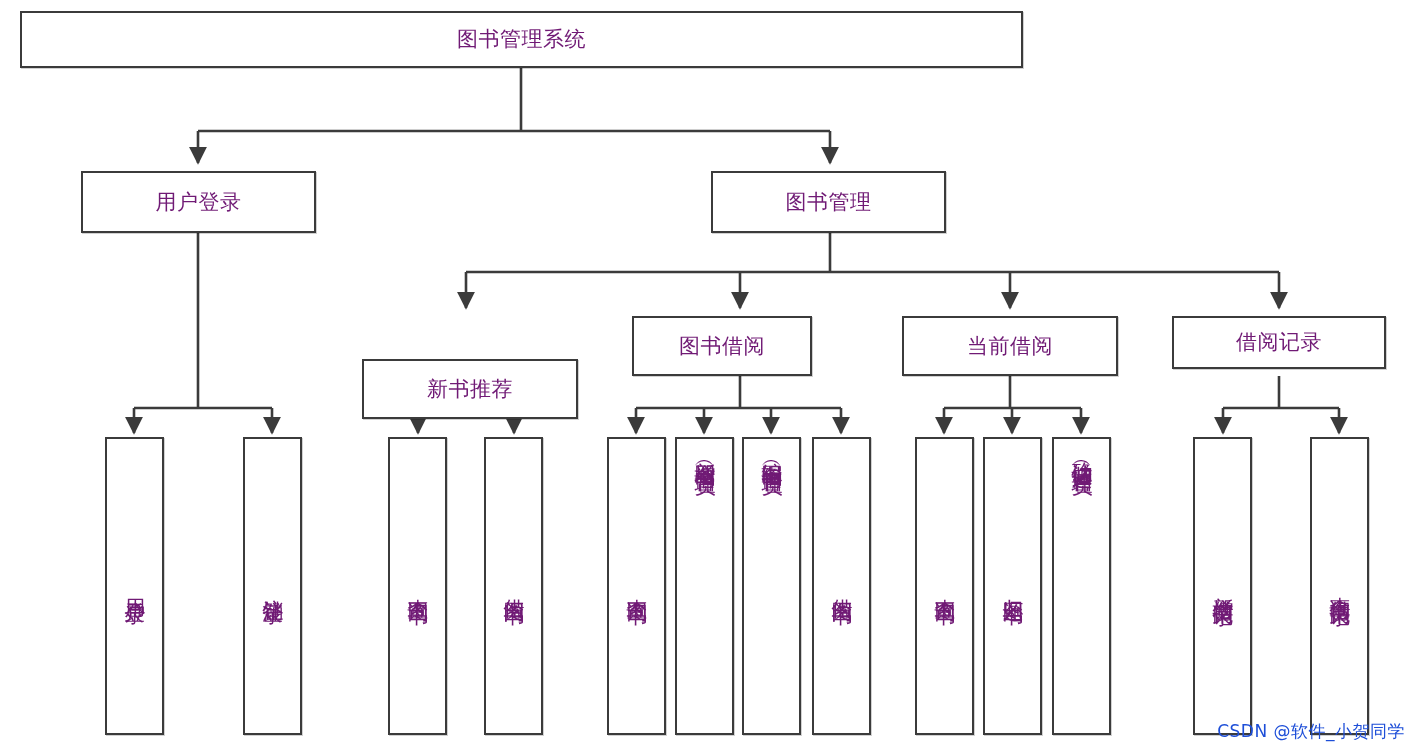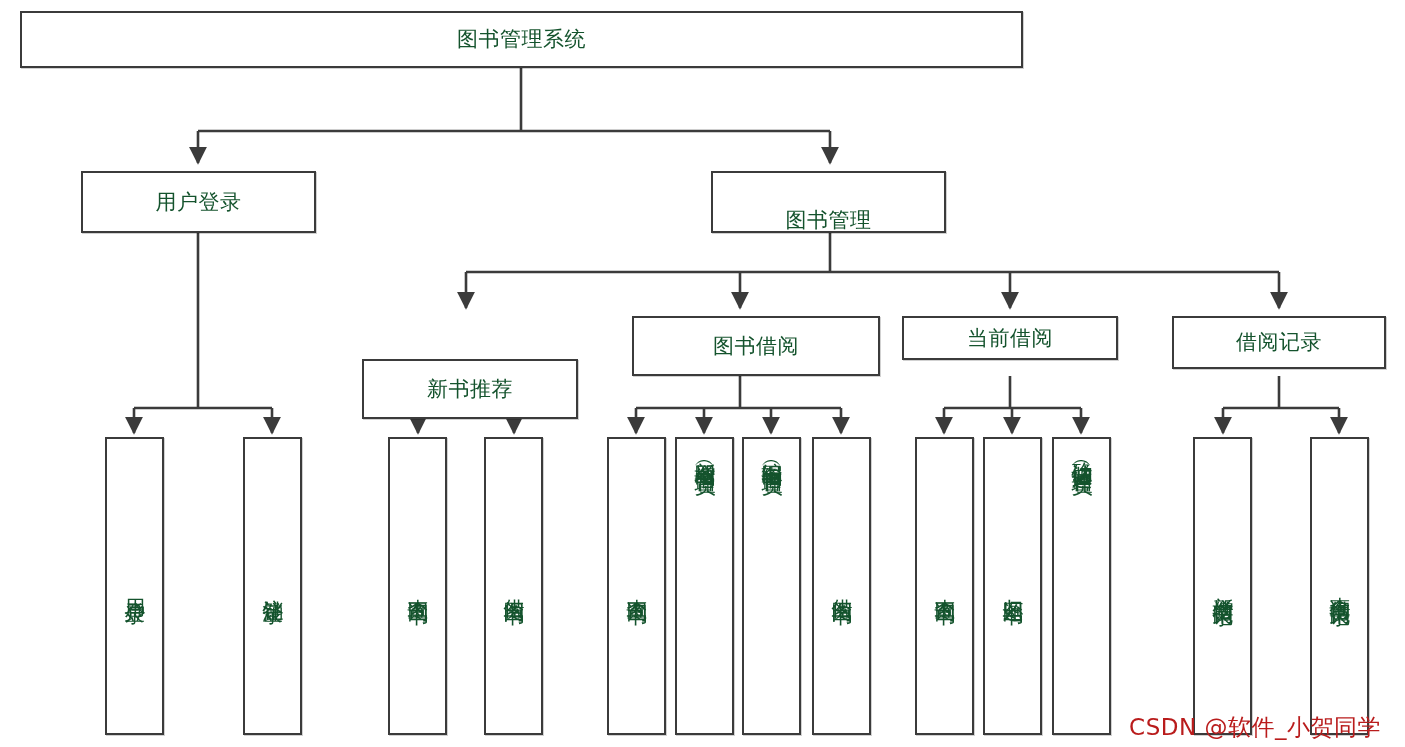--- a/index.html
+++ b/index.html
@@ -14,21 +14,21 @@
   svg#wires{position:absolute;left:0;top:0;width:1405px;height:747px;}
 
   .node{
     position:absolute;
     box-sizing:border-box;
     background:#ffffff;
     border:2px solid #3b3b3b;
     display:flex;
     align-items:center;
     justify-content:center;
-    color:#14532d;
+    color:#701a75;
     box-shadow:1px 1px 0 rgba(0,0,0,.18);
   }
   .node .label{
     display:block;
     text-align:center;
     line-height:1.06;
     letter-spacing:.5px;
   }
   
   .node.h{font-size:21px;}
@@ -46,23 +46,23 @@
     font-size:21px;
     line-height:1.0;
     letter-spacing:2px;
     white-space:nowrap;
   }
   
   .node.v.mid{padding-top:0;align-items:center;}
 
   #watermark{
     position:absolute;
-    right:24px;bottom:4px;
-    font-size:23px;
-    color:#b91c1c;
+    right:0;bottom:4px;
+    font-size:17px;
+    color:#1d4ed8;
     letter-spacing:.5px;
     white-space:nowrap;
     pointer-events:none;
   }
 </style>
 </head>
 <body>
 
 <div id="canvas">
 
@@ -116,31 +116,31 @@
     </g>
   </svg>
 
   <div class="node h" style="left:20px;top:11px;width:1003px;height:57px;">
     <span class="label">图书管理系统</span>
   </div>
 
   <div class="node h" style="left:81px;top:171px;width:235px;height:62px;">
     <span class="label">用户登录</span>
   </div>
-  <div class="node h" style="left:711px;top:171px;width:235px;height:62px;align-items:flex-end;">
+  <div class="node h" style="left:711px;top:171px;width:235px;height:62px;">
     <span class="label">图书管理</span>
   </div>
 
   <div class="node h" style="left:362px;top:316px;width:216px;height:60px;margin-top:43px;">
     <span class="label">新书推荐</span>
   </div>
-  <div class="node h" style="left:632px;top:316px;width:248px;height:60px;">
+  <div class="node h" style="left:632px;top:316px;width:180px;height:60px;">
     <span class="label">图书借阅</span>
   </div>
-  <div class="node h" style="left:902px;top:316px;width:216px;height:44px;">
+  <div class="node h" style="left:902px;top:316px;width:216px;height:60px;">
     <span class="label">当前借阅</span>
   </div>
   <div class="node h" style="left:1172px;top:316px;width:214px;height:53px;">
     <span class="label">借阅记录</span>
   </div>
 
   <div class="node v mid" style="left:105px;top:437px;width:59px;height:298px;">
     <span class="label">用户登录</span>
   </div>
   <div class="node v mid" style="left:243px;top:437px;width:59px;height:298px;">

